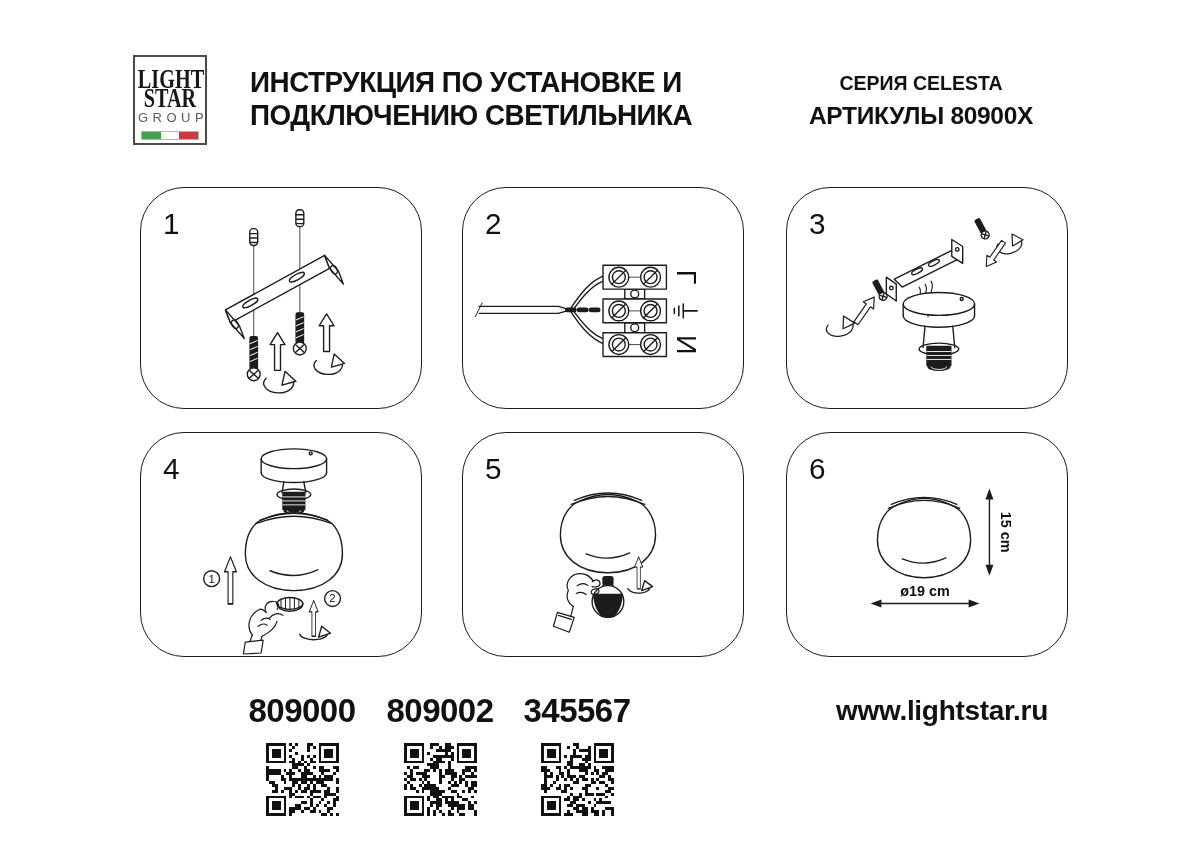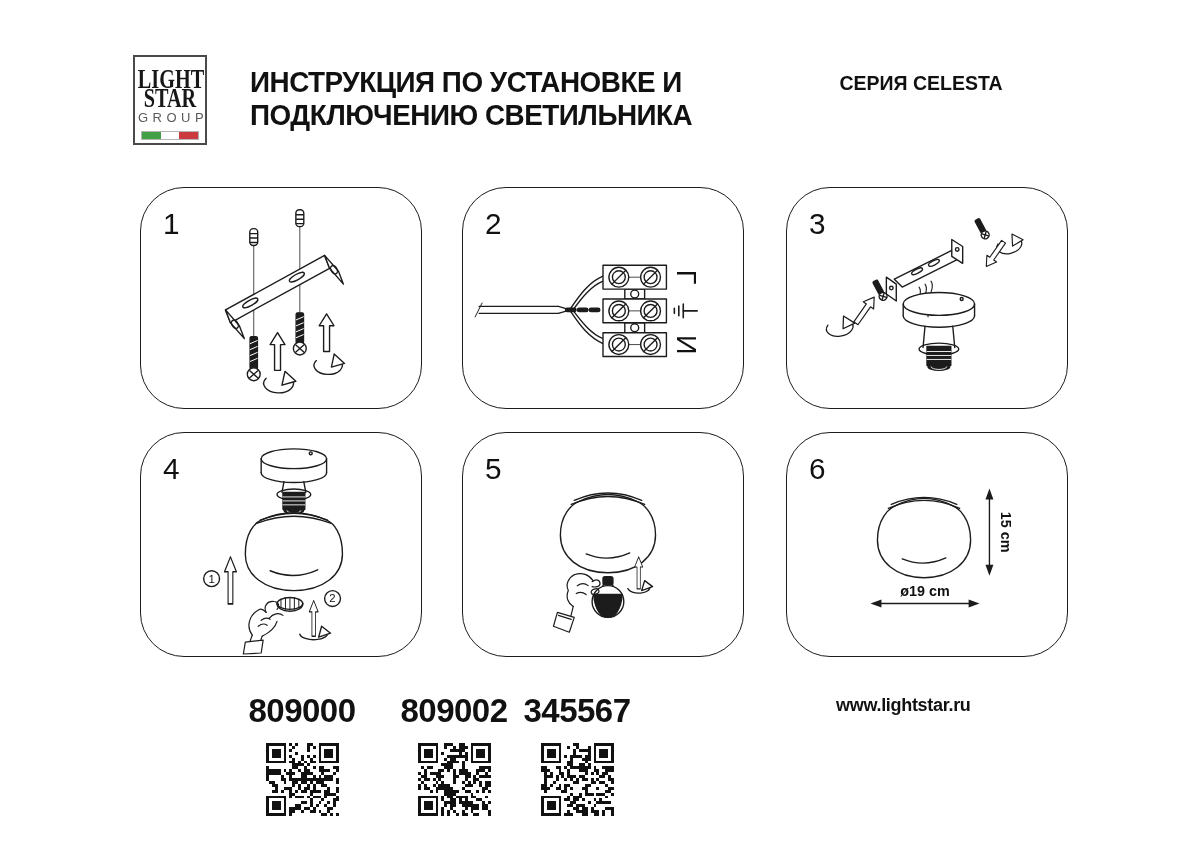--- a/index.html
+++ b/index.html
@@ -22,21 +22,21 @@
   
   .panel{position:absolute;width:282px;border:1.6px solid #1c1c1c;border-radius:44px;
          box-sizing:border-box;background:#fff;}
   .panel svg{display:block;width:100%;height:100%;}
   .r1{top:187px;height:222px;} .r2{top:432px;height:225px;}
   .c1{left:140px;} .c2{left:462px;} .c3{left:786px;}
   
   .article-col{position:absolute;top:692px;width:140px;text-align:center;}
   .article-code{font-size:33px;font-weight:bold;letter-spacing:-.5px;}
   .qr{margin:13px auto 0;width:73px;height:73px;}
-  .website{position:absolute;left:836px;top:695px;font-size:18px;font-weight:bold;letter-spacing:-.3px;}
+  .website{position:absolute;left:836px;top:695px;font-size:28px;font-weight:bold;letter-spacing:-.3px;}
   text{font-family:"Liberation Sans",sans-serif;}
 </style>
 </head>
 <body>
 
 <div class="sheet">
 
   <div class="logo">
     <div class="logo-word logo-w1">LIGHT</div>
     <div class="logo-word">STAR</div>
@@ -48,20 +48,21 @@
     </div>
   </div>
 
   <div class="title">
     <div>ИНСТРУКЦИЯ ПО УСТАНОВКЕ И</div>
     <div>ПОДКЛЮЧЕНИЮ СВЕТИЛЬНИКА</div>
   </div>
 
   <div class="series-block">
     <div class="series">СЕРИЯ CELESTA</div>
+    <div class="articles-label">АРТИКУЛЫ 80900X</div>
   </div>
 
   <div class="panel r1 c1">
     <svg viewBox="0 0 282 222" stroke="#1c1c1c" fill="none" stroke-width="1.4" stroke-linecap="round" stroke-linejoin="round">
       <defs>
         <g id="upArr">
             <path d="M-3,18 L-3,-8 L-7.5,-8 L0,-20 L7.5,-8 L3,-8 L3,18 Z" fill="#fff"></path>
           </g>
         <g id="rotArr">
             <path d="M-13,-3 A15,9.5 0 1 0 13,-2" fill="none"></path>
@@ -554,21 +555,21 @@
           <rect x="2.92" y="2.92" width="14.6" height="14.6" fill="#fff"></rect>
           <rect x="5.84" y="5.84" width="8.76" height="8.76" fill="#111"></rect>
           <rect x="52.56" y="0" width="20.439999999999998" height="20.439999999999998" fill="#111"></rect>
           <rect x="55.48" y="2.92" width="14.6" height="14.6" fill="#fff"></rect>
           <rect x="58.4" y="5.84" width="8.76" height="8.76" fill="#111"></rect>
           <rect x="0" y="52.56" width="20.439999999999998" height="20.439999999999998" fill="#111"></rect>
           <rect x="2.92" y="55.48" width="14.6" height="14.6" fill="#fff"></rect>
           <rect x="5.84" y="58.4" width="8.76" height="8.76" fill="#111"></rect>
         </svg></div>
   </div>
-  <div class="article-col" style="left:384px;">
+  <div class="article-col" style="left:370px;">
     <div class="article-code">809002</div>
     <div class="qr"><svg width="73" height="73" viewBox="0 0 73 73" shape-rendering="crispEdges">
           <rect x="26.28" y="0.00" width="2.92" height="2.92" fill="#111"></rect>
           <rect x="29.20" y="0.00" width="2.92" height="2.92" fill="#111"></rect>
           <rect x="32.12" y="0.00" width="2.92" height="2.92" fill="#111"></rect>
           <rect x="40.88" y="0.00" width="2.92" height="2.92" fill="#111"></rect>
           <rect x="43.80" y="0.00" width="2.92" height="2.92" fill="#111"></rect>
           <rect x="26.28" y="2.92" width="2.92" height="2.92" fill="#111"></rect>
           <rect x="35.04" y="2.92" width="2.92" height="2.92" fill="#111"></rect>
           <rect x="40.88" y="2.92" width="2.92" height="2.92" fill="#111"></rect>

